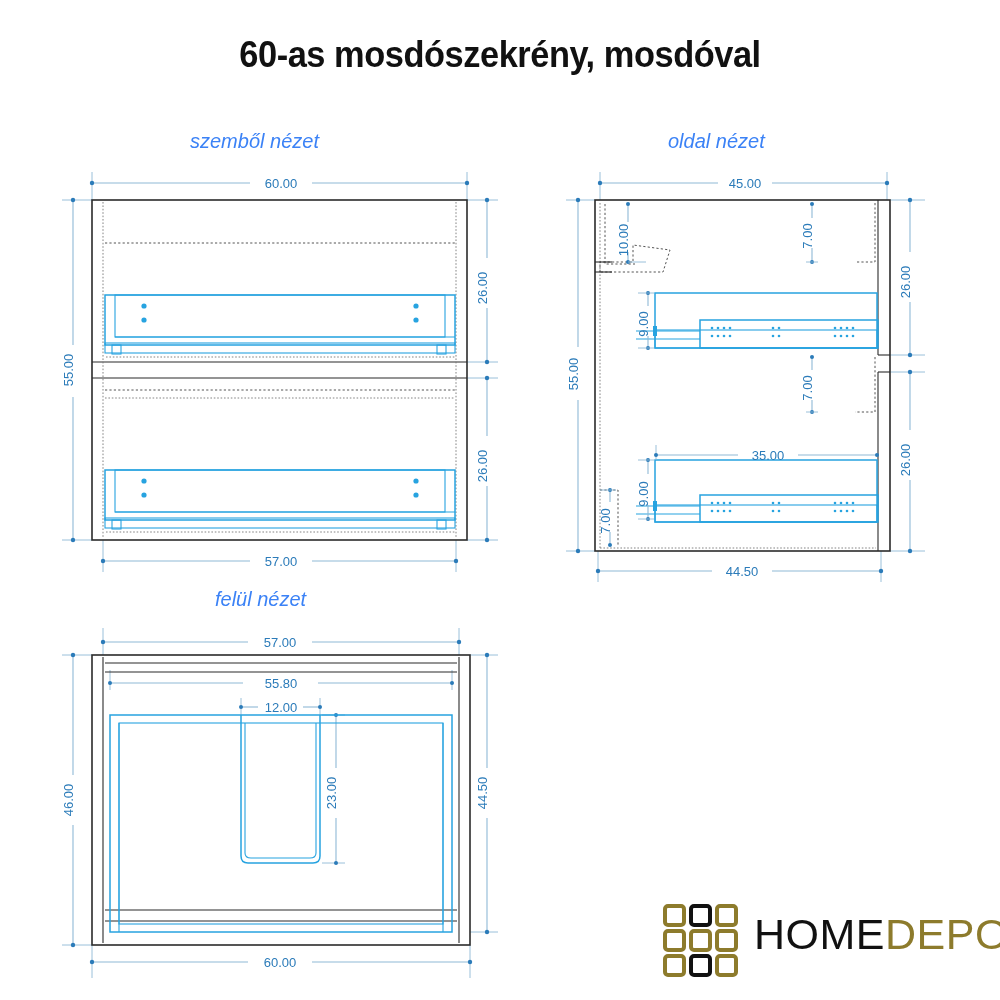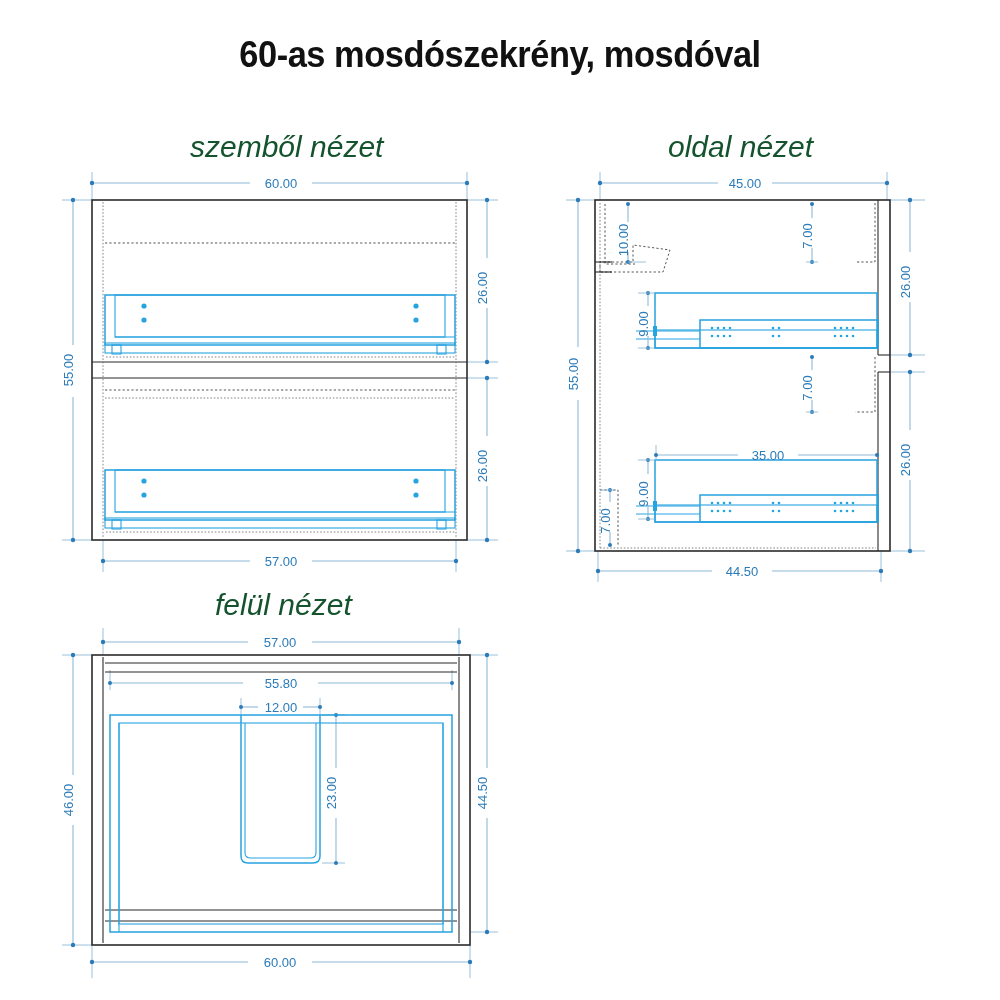--- a/index.html
+++ b/index.html
@@ -19,22 +19,22 @@
     font-weight:bold;
     font-size:37px;
     letter-spacing:-0.5px;
     color:#111111;
     transform:scaleX(0.93);
   }
   .viewlabel{
     position:absolute;
     font-family:"Liberation Sans",sans-serif;
     font-style:italic;
-    font-size:30px;
-    color:#14532d;
+    font-size:20px;
+    color:#3b82f6;
     white-space:nowrap;
   }
   #label-front{left:190px;top:130px;}
   #label-side{left:668px;top:130px;text-align:right;}
   #label-top{left:215px;top:588px;}
 
   svg.draw{position:absolute;left:0;top:0;width:1000px;height:1000px;overflow:visible;}
 
   .logo-wrap{position:absolute;left:662px;top:900px;width:320px;height:85px;}
   .logo-grid{position:absolute;left:0;top:3px;width:80px;height:76px;}
@@ -450,14 +450,30 @@
         <rect class="bl2" x="119" y="723" width="324" height="201"></rect>
         <line class="bl2" x1="119" y1="723" x2="119" y2="932"></line>
         <line class="bl2" x1="443" y1="723" x2="443" y2="932"></line>
 
         <path class="bl" d="M 241 715 L 241 856 Q 241 863 248 863 L 313 863 Q 320 863 320 856 L 320 715"></path>
         <path class="bl2" d="M 245 723 L 245 853 Q 245 858 251 858 L 310 858 Q 316 858 316 853 L 316 723"></path>
       </g>
     </g>
   </svg>
 
+  <div class="logo-wrap">
+    <svg class="logo-grid" viewBox="0 0 80 76">
+      <g fill="none" stroke-width="4">
+        <rect x="3" y="3" width="19" height="19" rx="3" stroke="#8d7b2c"></rect>
+        <rect x="29" y="3" width="19" height="19" rx="3" stroke="#111111"></rect>
+        <rect x="55" y="3" width="19" height="19" rx="3" stroke="#8d7b2c"></rect>
+        <rect x="3" y="28" width="19" height="19" rx="3" stroke="#8d7b2c"></rect>
+        <rect x="29" y="28" width="19" height="19" rx="3" stroke="#8d7b2c"></rect>
+        <rect x="55" y="28" width="19" height="19" rx="3" stroke="#8d7b2c"></rect>
+        <rect x="3" y="53" width="19" height="19" rx="3" stroke="#8d7b2c"></rect>
+        <rect x="29" y="53" width="19" height="19" rx="3" stroke="#111111"></rect>
+        <rect x="55" y="53" width="19" height="19" rx="3" stroke="#8d7b2c"></rect>
+      </g>
+    </svg>
+    <div class="logo-text"><span class="logo-home">HOME</span><span class="logo-depo">DEPO</span></div>
+  </div>
 
 </div>
 
 </body></html>

